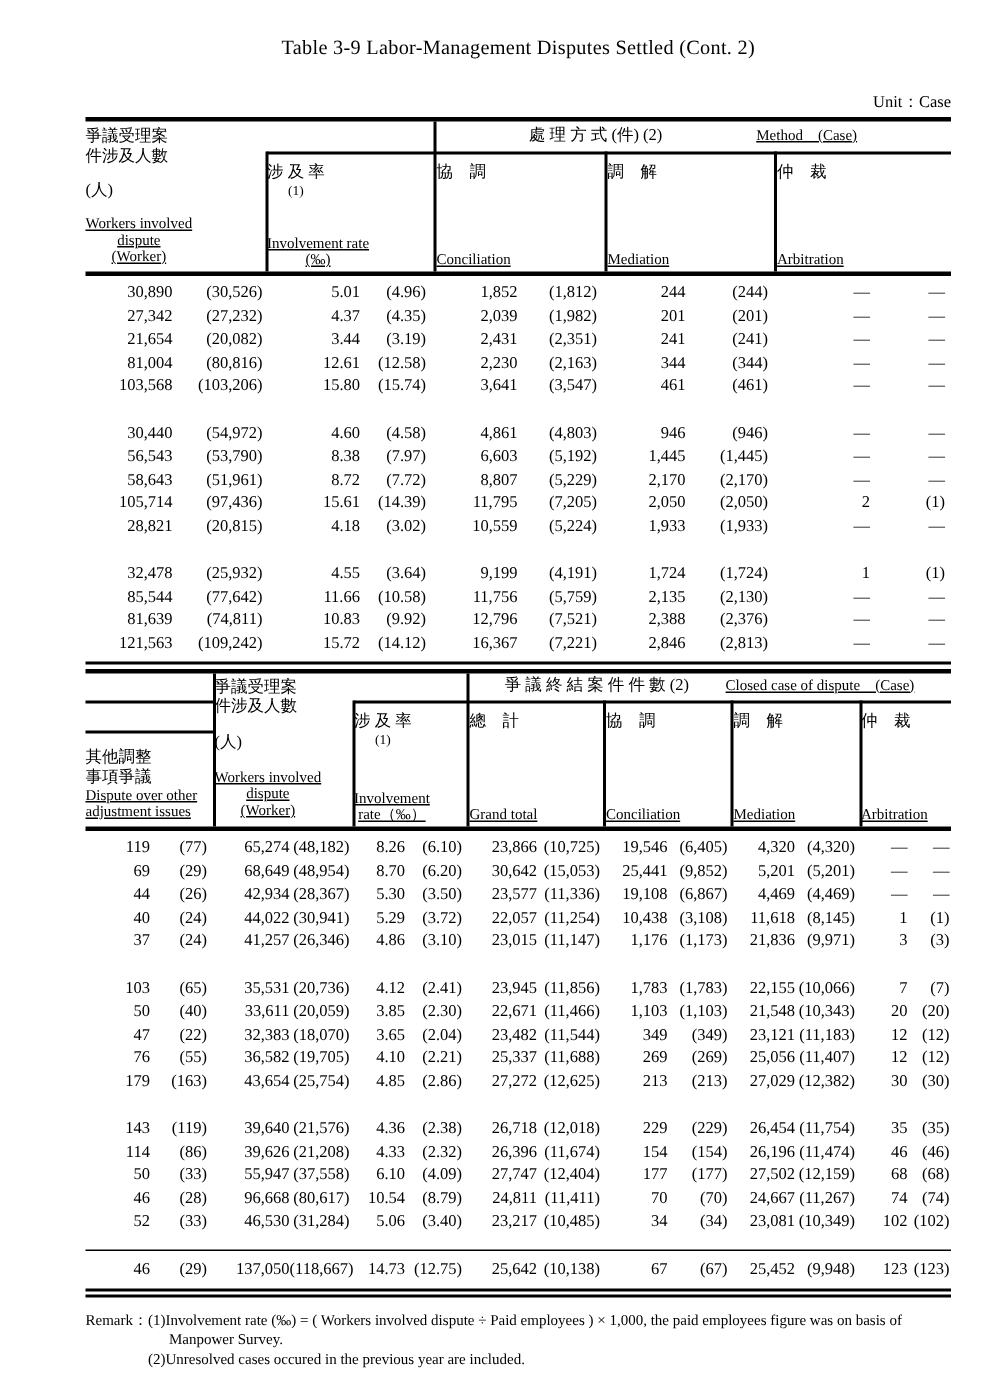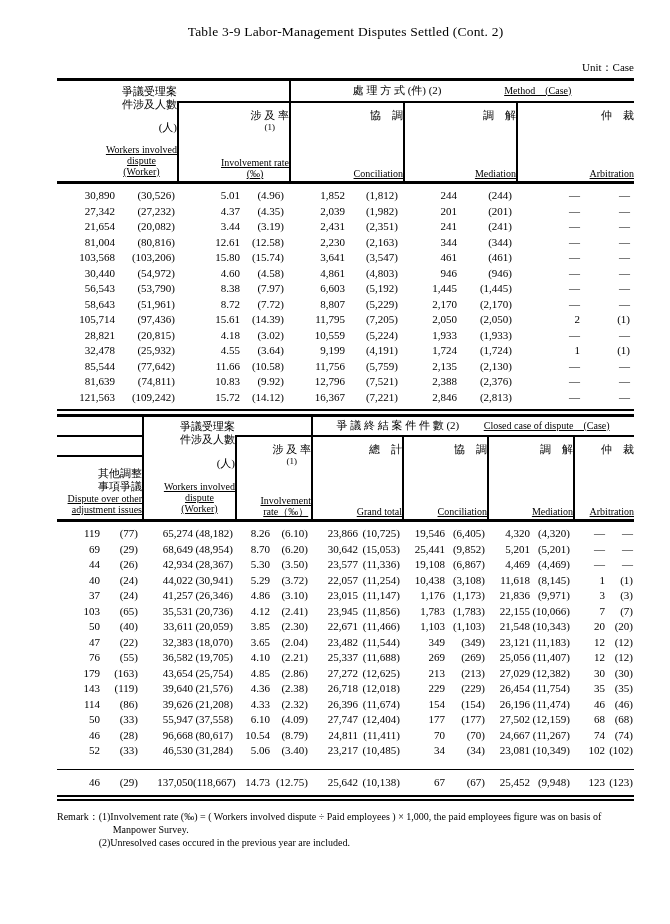--- a/index.html
+++ b/index.html
@@ -10,30 +10,30 @@
   .rule3{height:3px;background:#000;}
   .rule2{height:2px;background:#000;}
   .gap2{height:2px;}
   .gap3{height:3px;}
   
   .thead{position:relative;}
   .t1head{height:100px;}
   .t2head{height:102px;}
   .vl,.hl{position:absolute;background:#000;}
   .hgroup{position:absolute;display:flex;align-items:center;justify-content:space-evenly;font-size:11px;white-space:nowrap;}
-  .hcol{position:absolute;display:flex;flex-direction:column;align-items:flex-end;justify-content:space-between;text-align:center;}
+  .hcol{position:absolute;display:flex;flex-direction:column;align-items:flex-start;justify-content:space-between;text-align:center;}
   .hstack{display:flex;flex-direction:column;align-items:center;}
   .zh{font-size:11px;line-height:13px;white-space:nowrap;}
   .en{font-size:10px;line-height:11px;white-space:nowrap;text-decoration:underline;}
   .sup{font-size:9px;line-height:10px;}
   
   .tbody{padding:4px 0 4px;font-size:11px;}
   .row{display:flex;height:15.5px;line-height:15.5px;white-space:nowrap;}
   .cell{text-align:right;}
-  .block + .block{margin-top:0;}
+  .block + .block{margin-top:16px;}
   .t1 .c0{width:58px}.t1 .c1{width:60px}.t1 .c2{width:65px}.t1 .c3{width:44px}.t1 .c4{width:61px}
   .t1 .c5{width:53px}.t1 .c6{width:59px}.t1 .c7{width:55px}.t1 .c8{width:68px}.t1 .c9{width:50px}
   .t2 .c0{width:43px}.t2 .c1{width:38px}.t2 .c2{width:55px}.t2 .c3{width:40px}.t2 .c4{width:37px}
   .t2 .c5{width:38px}.t2 .c6{width:50px}.t2 .c7{width:42px}.t2 .c8{width:45px}.t2 .c9{width:40px}
   .t2 .c10{width:45px}.t2 .c11{width:40px}.t2 .c12{width:35px}.t2 .c13{width:28px}
   .finalbody{border-top:1px solid #000;margin-top:6px;padding:5px 0 5px;font-size:11px;}
   
   .remark{display:flex;font-size:10px;line-height:13px;margin-top:9px;}
   .remark-label{white-space:pre;}
   .rm-line2{padding-left:14px;}

